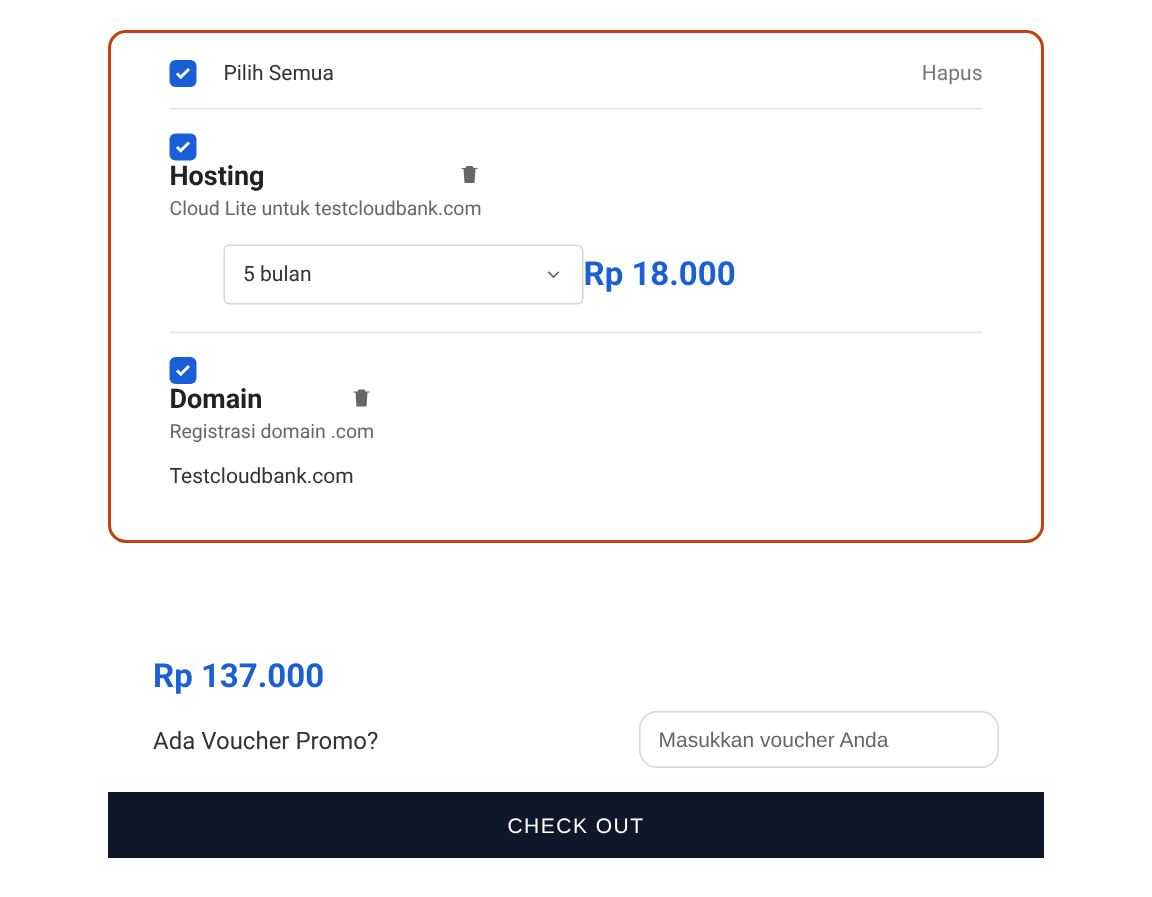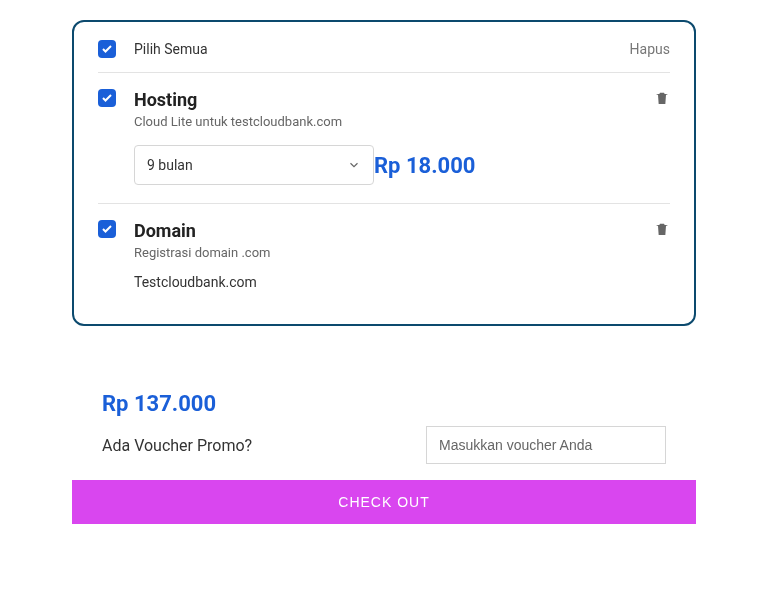--- a/index.html
+++ b/index.html
@@ -7,28 +7,29 @@
       margin: 0;
       padding: 0;
     }
     body {
       font-family: -apple-system, BlinkMacSystemFont, "Segoe UI", Roboto, Arial, sans-serif;
       background: #fff;
       padding: 20px 72px;
       width: 768px;
     }
     .cart-box {
-      border: 2px solid #0c4a6e;
+      border: 2px solid #c2410c;
       border-radius: 12px;
-      padding: 18px 24px;
-      margin-bottom: 20px;
+      padding: 18px 39px;
+      margin-bottom: 32px;
     }
     .row {
       display: flex;
       align-items: flex-start;
+      flex-direction: column;
     }
     .header-row {
       display: flex;
       align-items: center;
       padding-bottom: 14px;
       border-bottom: 1px solid #e3e3e3;
     }
     .chk {
       width: 18px;
       height: 18px;
@@ -138,33 +139,33 @@
     .summary-price {
       font-size: 22px;
       font-weight: 700;
       color: #1a5fd8;
       margin-top: 45px;
     }
     .voucher-input {
       width: 240px;
       height: 38px;
       border: 1px solid #d6d6d6;
-      border-radius: 0;
+      border-radius: 12px;
       padding: 0 12px;
       font-size: 14px;
       color: #333;
     }
     .voucher-input::placeholder {
       color: #666;
     }
     .checkout-btn {
       display: block;
       width: 100%;
       height: 44px;
-      background: #d946ef;
+      background: #0f172a;
       color: #fff;
       border: none;
       font-size: 14px;
       letter-spacing: 1px;
       font-weight: 500;
       margin-top: 16px;
       cursor: pointer;
     }
   </style>
 </head>
@@ -196,21 +197,21 @@
             <svg viewBox="0 0 24 24" fill="currentColor">
                 <path d="M6 7h12l-1 14H7L6 7zm3-3h6l1 2H8l1-2zM4 6h16v1H4V6z"></path>
               </svg>
           </div>
         </div>
         <div class="item-sub">Cloud Lite untuk testcloudbank.com</div>
       </div>
     </div>
     <div class="duration-row">
       <div class="select">
-        <span>9 bulan</span>
+        <span>5 bulan</span>
         <svg viewBox="0 0 24 24" fill="none" stroke="currentColor" stroke-width="2">
             <polyline points="6 9 12 15 18 9"></polyline>
           </svg>
       </div>
       <div class="price">Rp 18.000</div>
     </div>
   </div>
 
   <div class="item">
     <div class="row">

